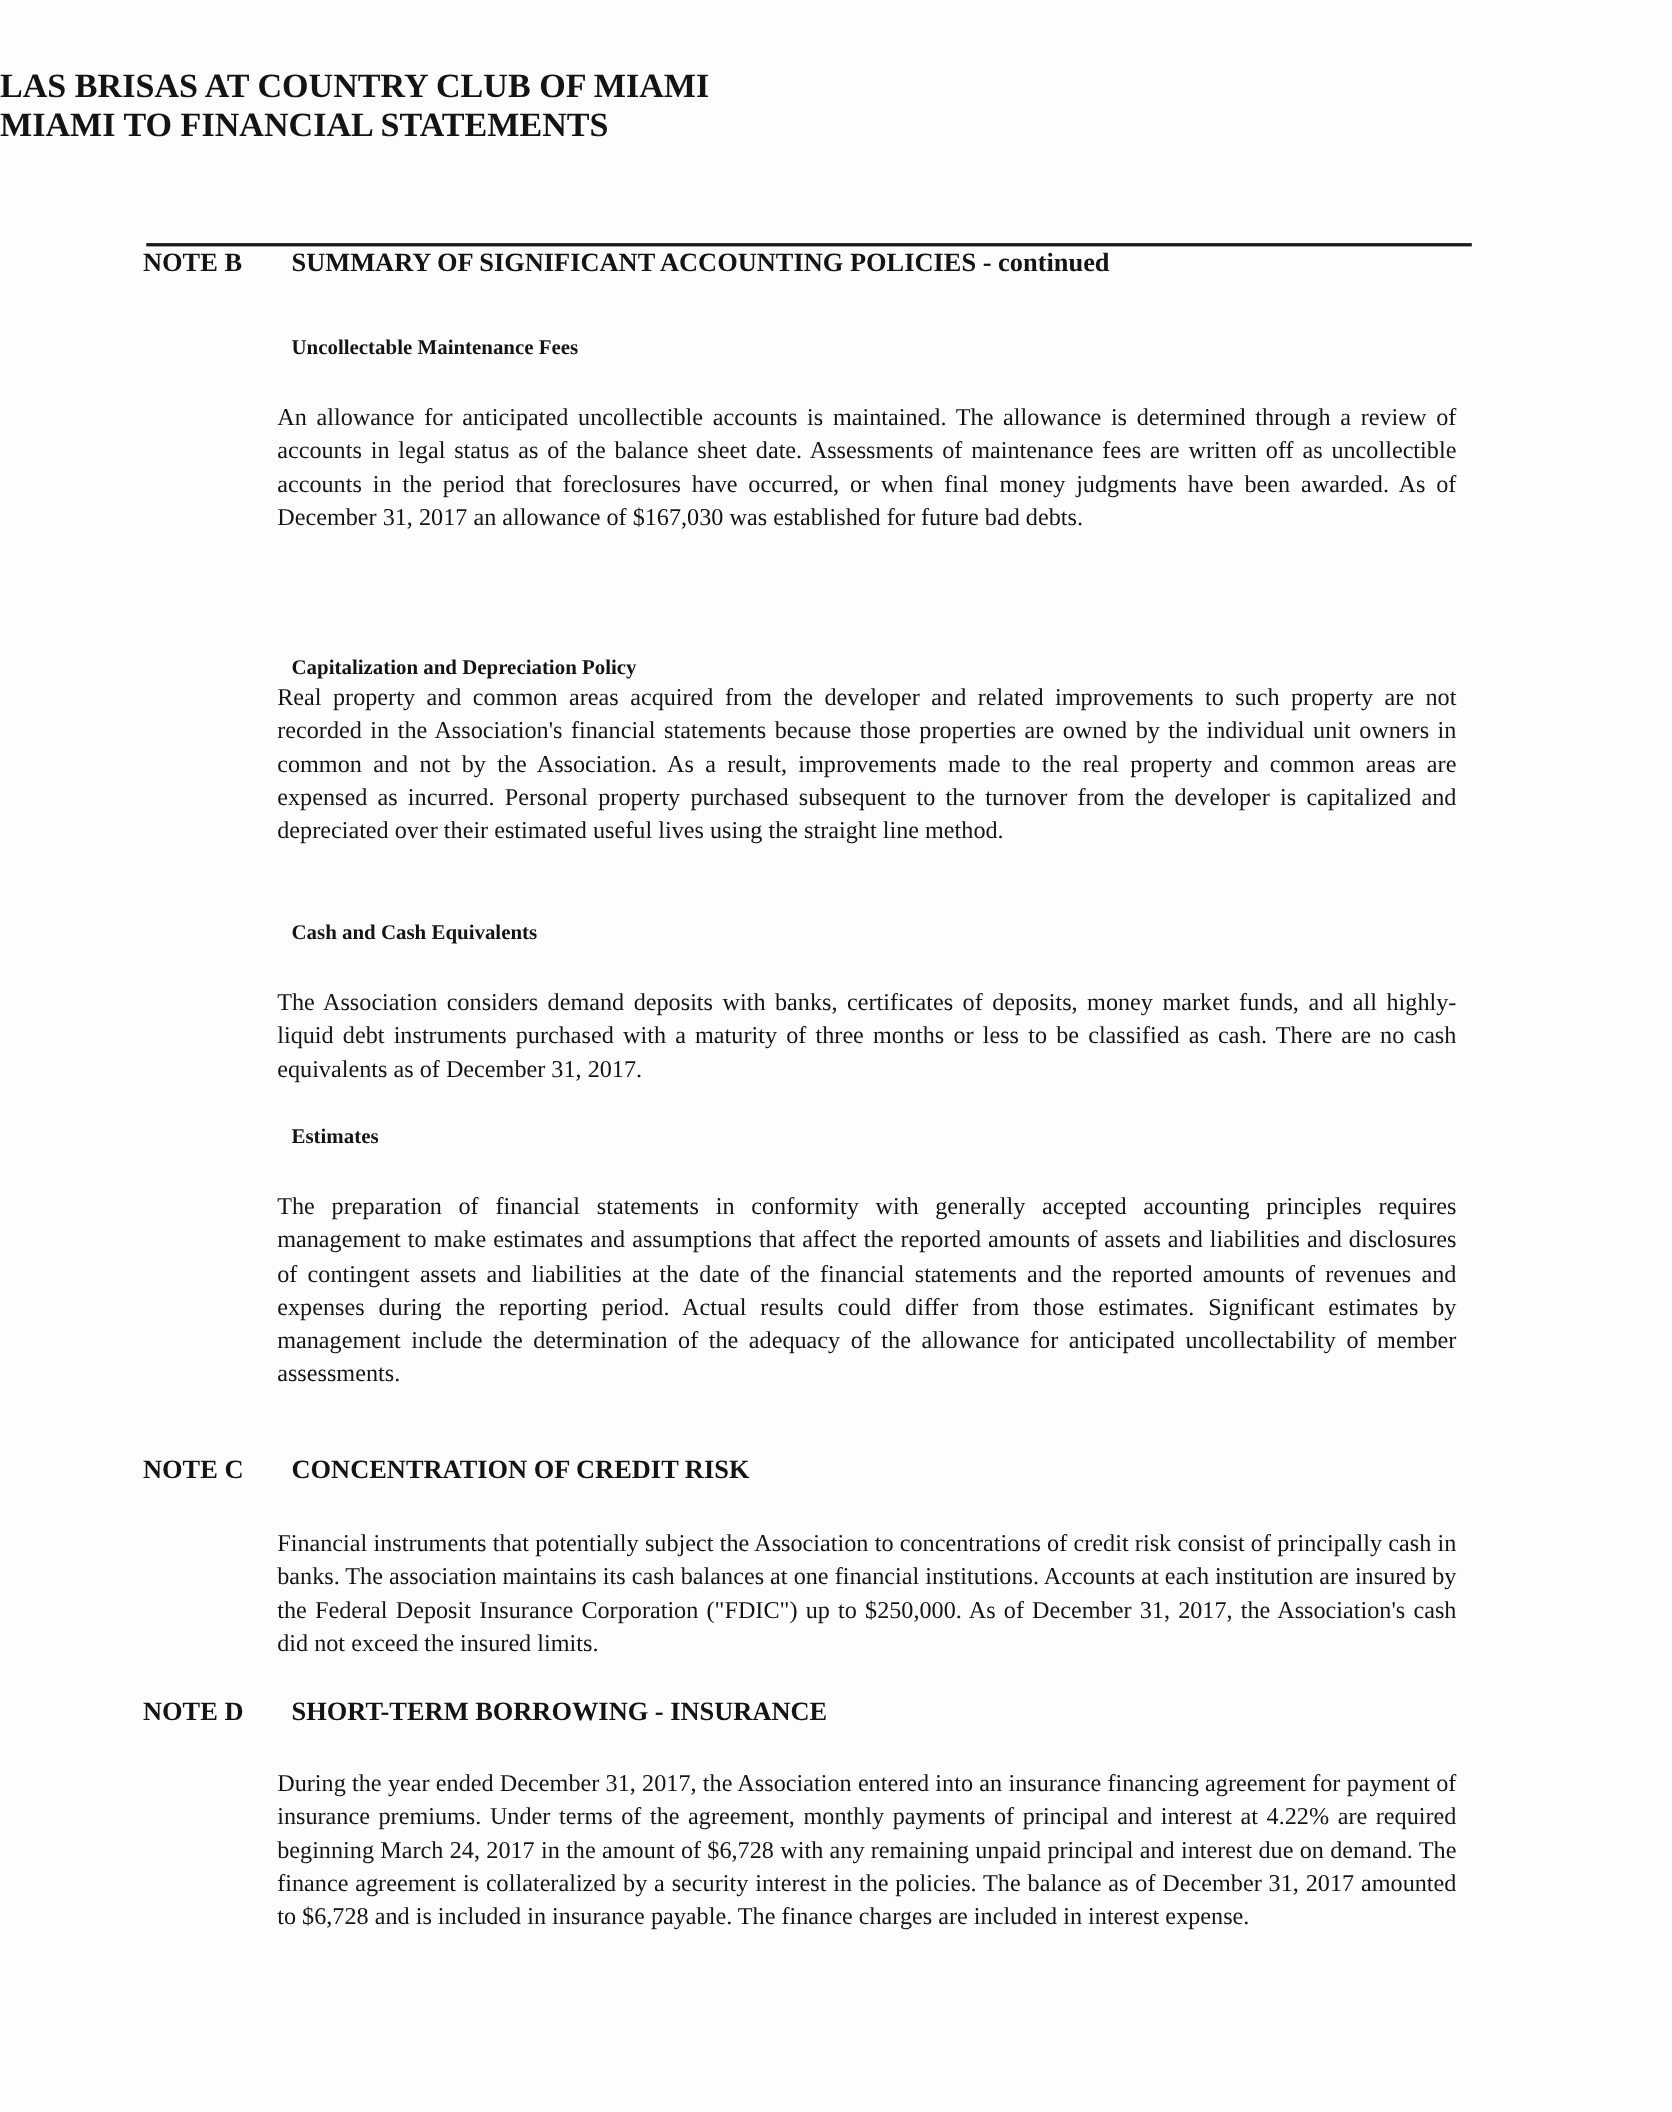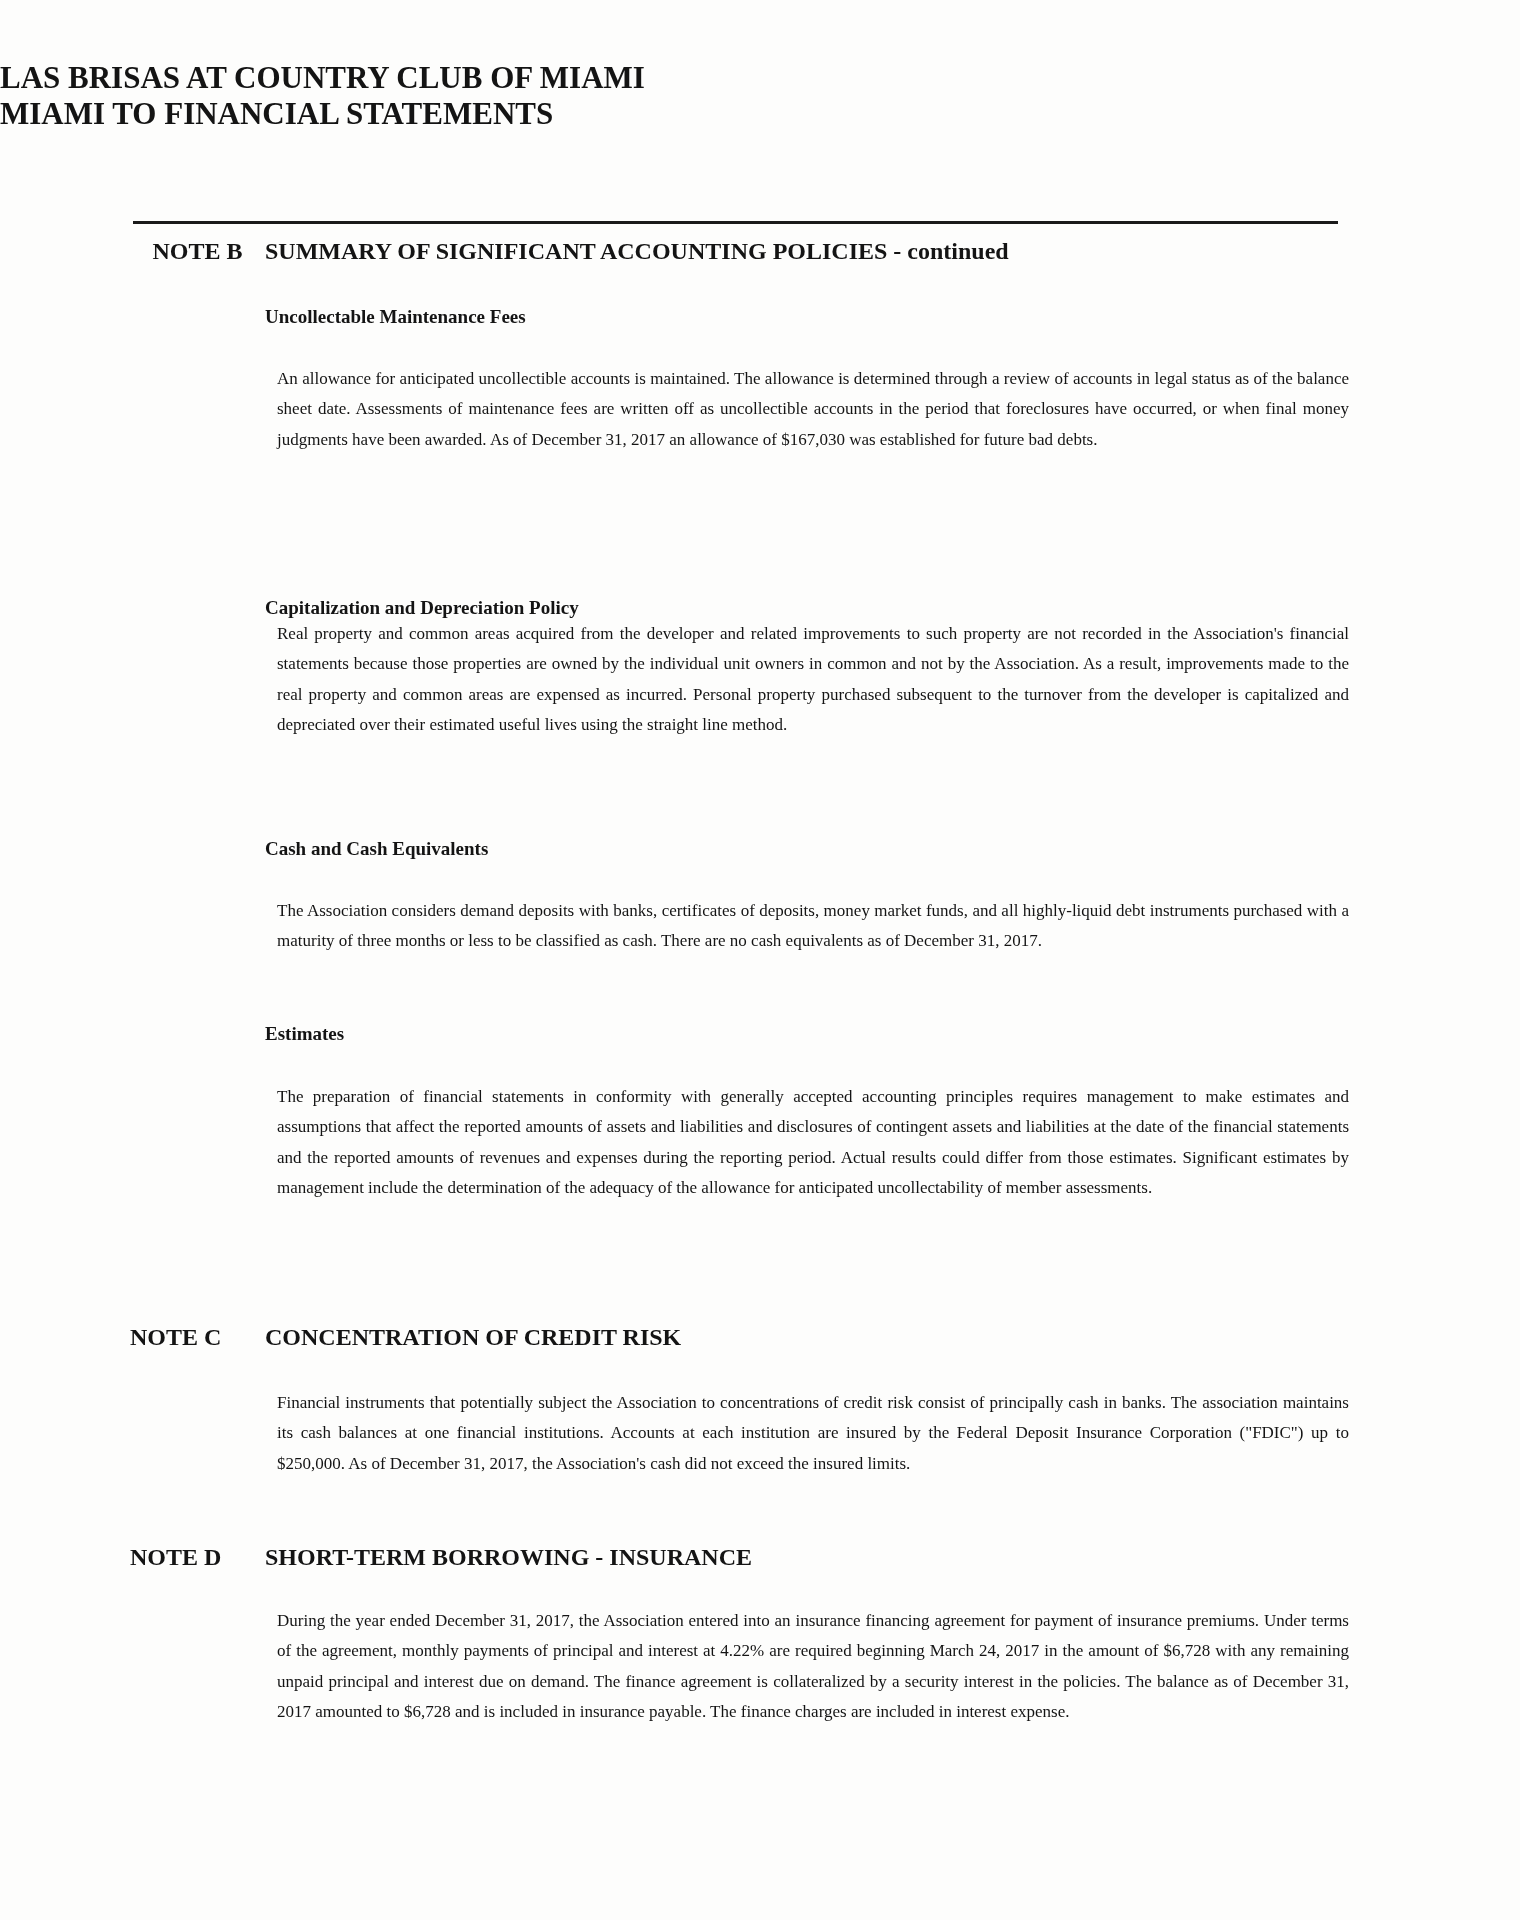--- a/index.html
+++ b/index.html
@@ -27,35 +27,35 @@
     position: absolute; left: 130px;
     font-weight: bold; font-size: 24px; line-height: 28px;
     white-space: nowrap;
   }
   .note-head .label { display: inline-block; width: 135px; }
   .sub {
     position: absolute; left: 265px;
     font-weight: bold; font-size: 19px; line-height: 28px;
   }
   .para {
-    position: absolute; left: 277px; width: 1072px;
-    font-size: 17px; line-height: 30.3px;
+    position: absolute; left: 252px; width: 1072px;
+    font-size: 22px; line-height: 30.3px;
     text-align: justify;
   }
 </style>
 </head>
 <body>
 
 <div class="header">
   <div>LAS BRISAS AT COUNTRY CLUB OF MIAMI</div>
   <div>MIAMI TO FINANCIAL STATEMENTS</div>
 </div>
 <div class="rule"></div>
 
-<div class="note-head" style="top:237px;text-align:center;">
+<div class="note-head" style="top:225px;">
   <span class="label">NOTE B</span><span>SUMMARY OF SIGNIFICANT ACCOUNTING POLICIES - continued</span>
 </div>
 
 <div class="sub" style="top:303px;">Uncollectable Maintenance Fees</div>
 <div class="para" style="top:364px;">An allowance for anticipated uncollectible accounts is maintained. The allowance is determined through a review of accounts in legal status as of the balance sheet date. Assessments of maintenance fees are written off as uncollectible accounts in the period that foreclosures have occurred, or when final money judgments have been awarded.  As of December 31, 2017 an allowance of $167,030 was established for future bad debts.</div>
 
 <div class="sub" style="top:558px;margin-top:36px;">Capitalization and Depreciation Policy</div>
 <div class="para" style="top:619px;">Real property and common areas acquired from the developer and related improvements to such property are not recorded in the Association's financial statements because those properties are owned by the individual unit owners in common and not by the Association.   As a result, improvements made to the real property and common areas are expensed as incurred.  Personal property purchased subsequent to the turnover from the developer is capitalized and depreciated over their estimated useful lives using the straight line method.</div>
 
 <div class="sub" style="top:835px;">Cash and Cash Equivalents</div>

